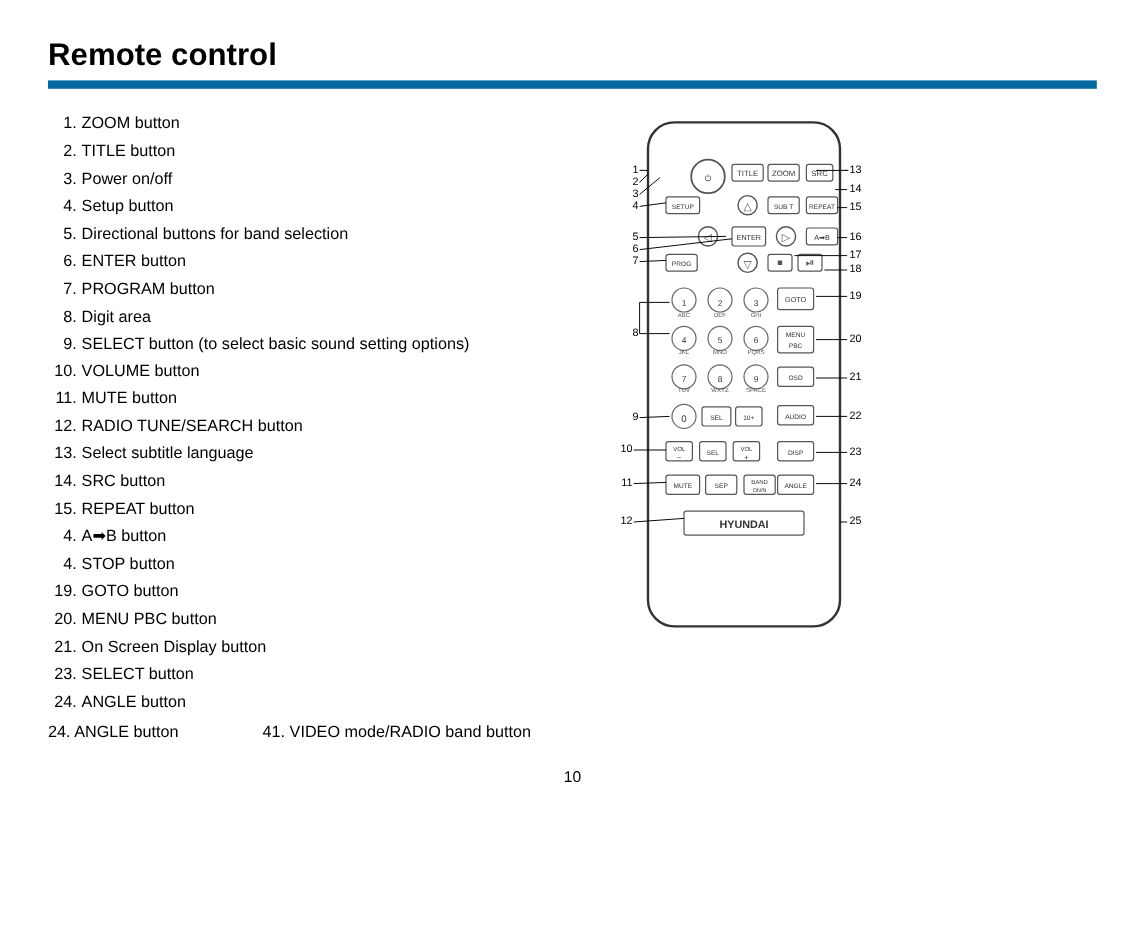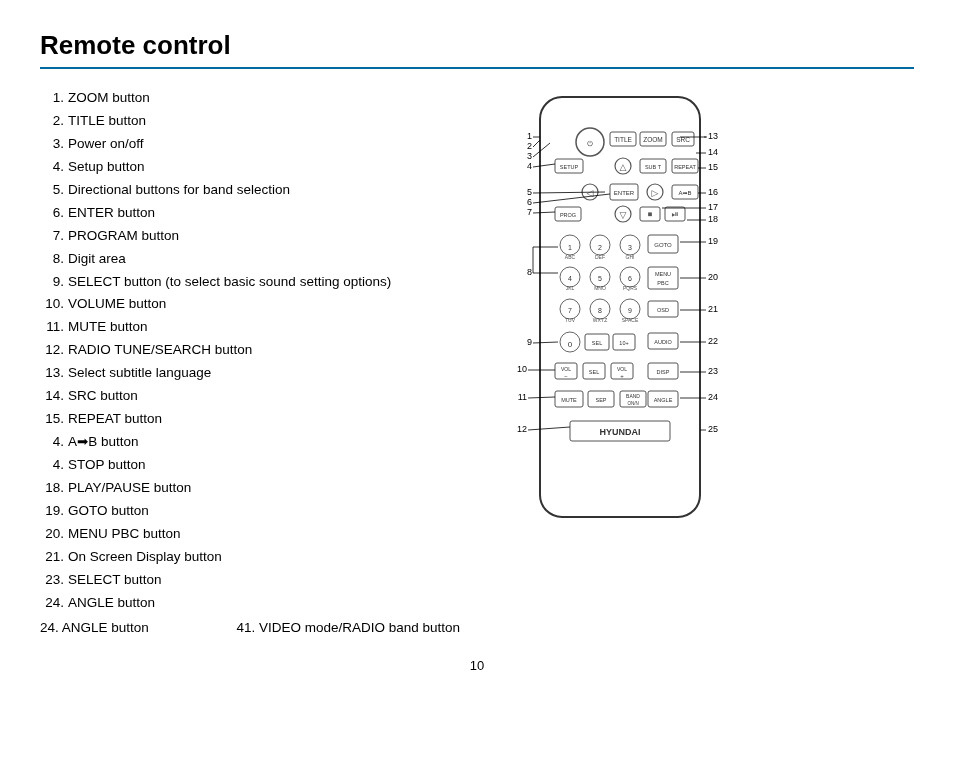--- a/index.html
+++ b/index.html
@@ -8,21 +8,21 @@
       font-family: Arial, sans-serif;
       font-size: 14px;
       color: #000;
       width: 954px;
       min-height: 781px;
       padding: 30px 40px 20px 40px;
     }
     .page-title {
       font-size: 26px;
       font-weight: bold;
-      border-bottom: 2px solid #0369a1;
+      border-bottom: 7px solid #0369a1;
       padding-bottom: 6px;
       margin-bottom: 18px;
     }
     .content-area {
       display: flex;
       gap: 20px;
     }
     .left-list {
       flex: 0 0 420px;
       font-size: 13.5px;
@@ -33,21 +33,20 @@
     }
     .left-list .item .num {
       min-width: 28px;
       text-align: right;
       padding-right: 4px;
     }
     .left-list .bottom-row {
       display: flex;
       gap: 10px;
       margin-top: 2px;
-      justify-content: space-between;
     }
     .right-diagram {
       flex: 1;
       position: relative;
       min-height: 480px;
     }
     
     .remote-svg {
       width: 340px;
       height: 500px;
@@ -127,24 +126,20 @@
           <span class="num">15.</span>
           <span>REPEAT button</span>
         </div>
         <div class="item">
           <span class="num">4.</span>
           <span>A➡B button</span>
         </div>
         <div class="item">
           <span class="num">4.</span>
           <span>STOP button</span>
-        </div>
-        <div class="item">
-          <span class="num">18.</span>
-          <span>PLAY/PAUSE button</span>
         </div>
         <div class="item">
           <span class="num">19.</span>
           <span>GOTO button</span>
         </div>
         <div class="item">
           <span class="num">20.</span>
           <span>MENU PBC button</span>
         </div>
         <div class="item">

